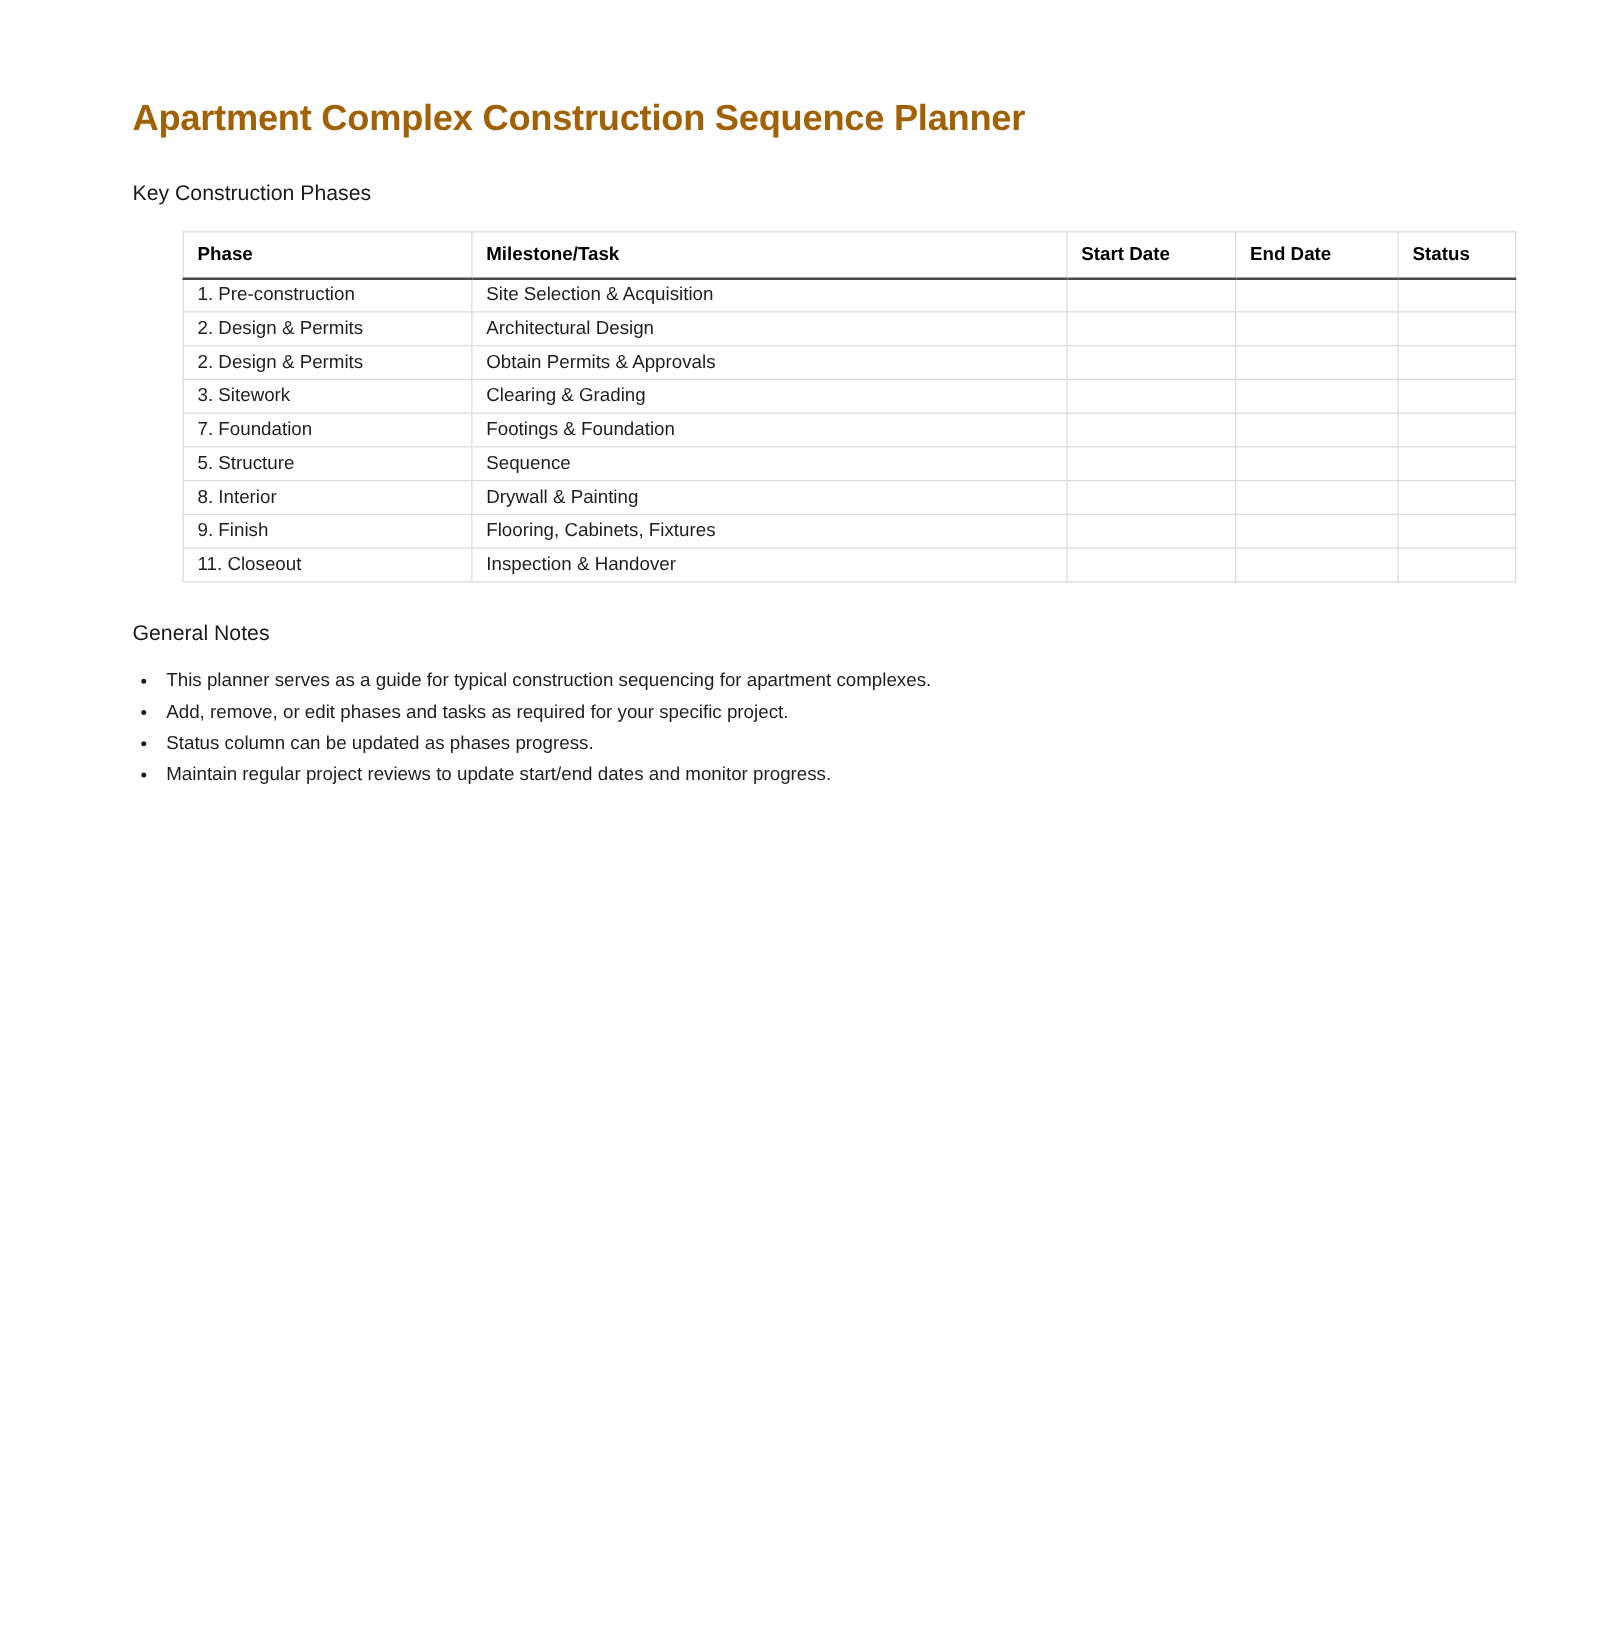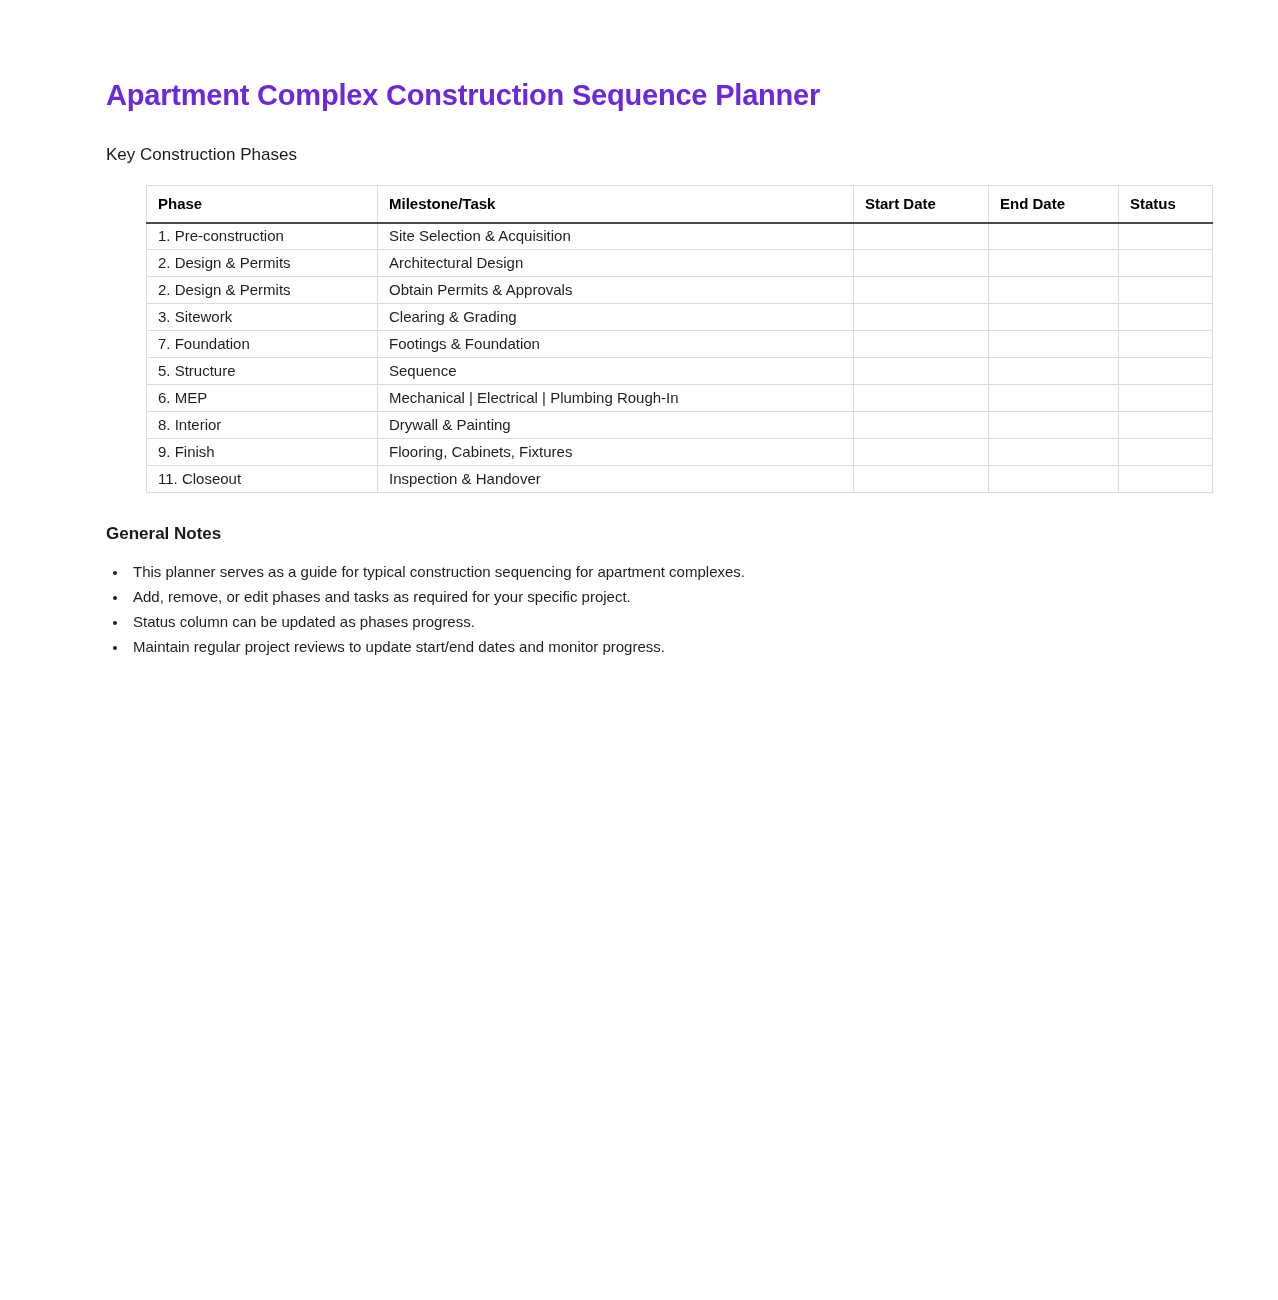--- a/index.html
+++ b/index.html
@@ -24,21 +24,21 @@
   }
   .content {
     padding: 0 0 0 106px;
   }
   .doc-title {
     margin: 0;
     padding-top: 76px;
     font-size: 29px;
     font-weight: bold;
     letter-spacing: -0.2px;
-    color: #6d28d9;
+    color: #a16207;
     line-height: 38px;
   }
   .section-heading {
     margin: 0;
     padding-top: 30px;
     font-size: 17px;
     font-weight: normal;
     color: #1a1a1a;
     line-height: 22px;
   }
@@ -82,21 +82,21 @@
     height: 27px;
   }
   table.planner tbody td.empty-cell {
     color: transparent;
   }
 
   .notes-heading {
     margin: 0;
     padding-top: 30px;
     font-size: 17px;
-    font-weight: bold;
+    font-weight: normal;
     color: #1a1a1a;
     line-height: 22px;
   }
   ul.notes-list {
     margin: 14px 0 0 0;
     padding: 0 0 0 22px;
     list-style: disc outside;
   }
   ul.notes-list li {
     font-size: 15px;
@@ -174,27 +174,20 @@
               <td class="empty-cell"></td>
             </tr>
             <tr>
               <td>5. Structure</td>
               <td>Sequence</td>
               <td class="empty-cell"></td>
               <td class="empty-cell"></td>
               <td class="empty-cell"></td>
             </tr>
             <tr>
-              <td>6. MEP</td>
-              <td>Mechanical | Electrical | Plumbing Rough-In</td>
-              <td class="empty-cell"></td>
-              <td class="empty-cell"></td>
-              <td class="empty-cell"></td>
-            </tr>
-            <tr>
               <td>8. Interior</td>
               <td>Drywall &amp; Painting</td>
               <td class="empty-cell"></td>
               <td class="empty-cell"></td>
               <td class="empty-cell"></td>
             </tr>
             <tr>
               <td>9. Finish</td>
               <td>Flooring, Cabinets, Fixtures</td>
               <td class="empty-cell"></td>

